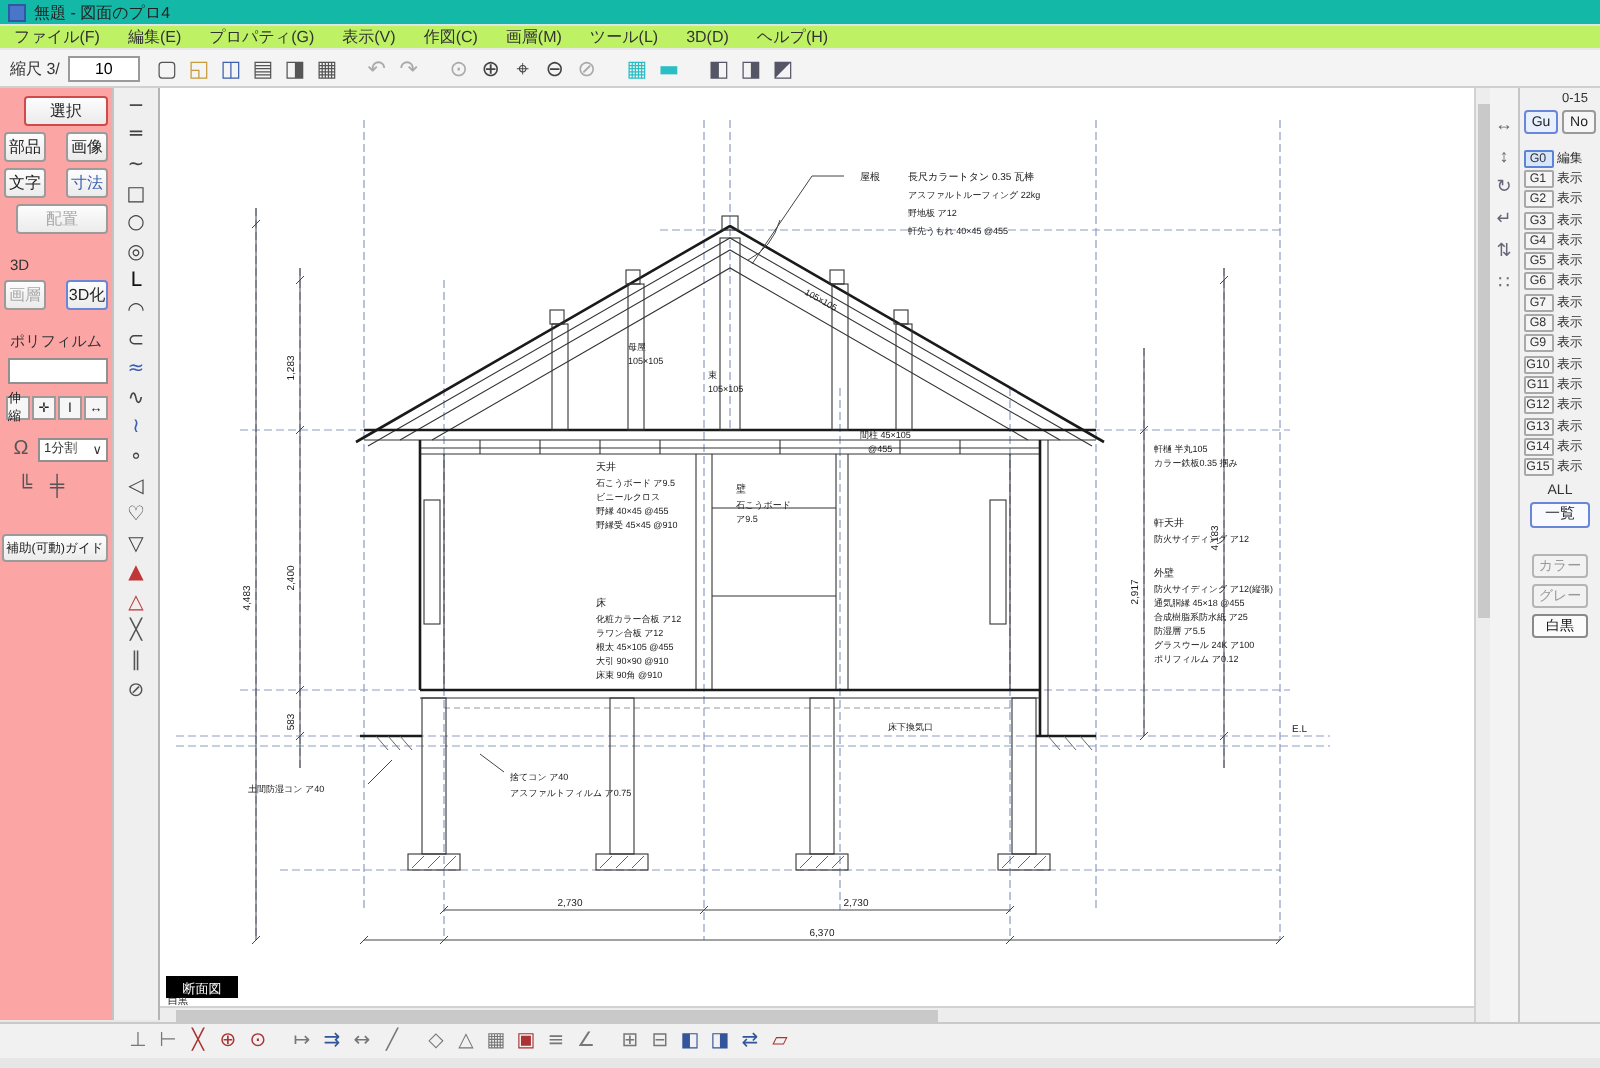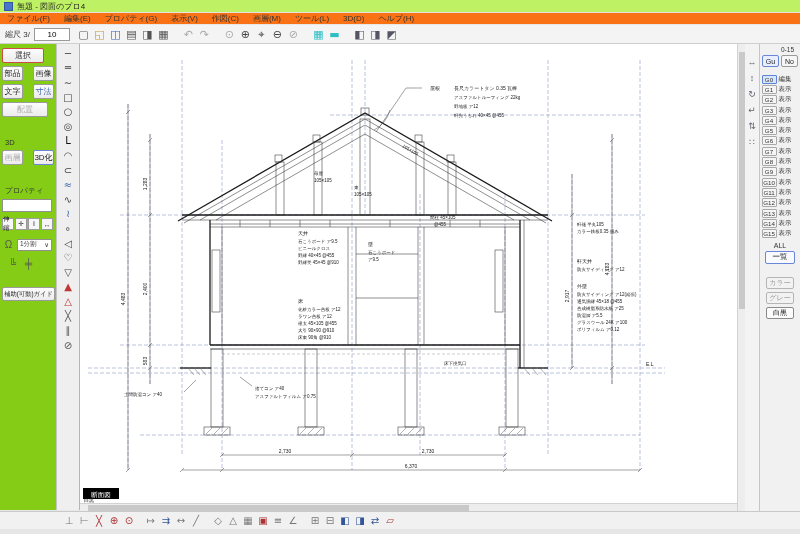--- a/index.html
+++ b/index.html
@@ -2,47 +2,47 @@
 <html><head>
 <meta charset="utf-8">
 <style>
   *{box-sizing:border-box;margin:0;padding:0}
   html,body{width:800px;height:534px}
   body{position:relative;overflow:hidden;background:#e8e8e8;color:#222;
        font-family:"Liberation Sans","DejaVu Sans",sans-serif;font-size:8px}
   .abs{position:absolute}
 
   
-  #titlebar{left:0;top:0;width:800px;height:13px;background:#bef264;border-bottom:1px solid #e3e3e3;
+  #titlebar{left:0;top:0;width:800px;height:13px;background:#14b8a6;border-bottom:1px solid #e3e3e3;
             display:flex;align-items:center;gap:4px;padding-left:4px}
   .win-icon{width:9px;height:9px;background:#4a76c9;border:1px solid #2f57a5;display:inline-block}
-  #menubar{left:0;top:13px;width:800px;height:12px;background:#f97316;border-bottom:1px solid #e8e8e8;
+  #menubar{left:0;top:13px;width:800px;height:12px;background:#bef264;border-bottom:1px solid #e8e8e8;
            display:flex;align-items:stretch}
   .menu-item{padding:0 7px;display:flex;align-items:center;font-size:8px;color:#333}
   #toolbar{left:0;top:25px;width:800px;height:19px;background:#f4f4f4;border-bottom:1px solid #cfcfcf;
            display:flex;align-items:center;padding-left:5px;gap:1px}
   .scale-label{font-size:8px;color:#333}
   .scale-input{width:36px;height:13px;border:1px solid #9a9a9a;background:#fff;font-size:8px;
                text-align:center;margin:0 5px 0 3px;font-family:inherit}
   .ticon{width:15px;height:15px;display:flex;align-items:center;justify-content:center;
          font-size:11px;font-family:"DejaVu Sans",sans-serif;color:#555}
   .ticon:empty{width:8px}
 
   
-  #left-panel{left:0;top:44px;width:57px;height:466px;background:#84cc16;border-right:1px solid #c4c4c4;
-              display:flex;flex-direction:column;align-items:flex-start;gap:3px;padding:4px 2px}
+  #left-panel{left:0;top:44px;width:57px;height:466px;background:#fca5a5;border-right:1px solid #c4c4c4;
+              display:flex;flex-direction:column;align-items:flex-end;gap:3px;padding:4px 2px}
   .lp-btn{border:1px solid #9b9b9b;background:linear-gradient(#fdfdfd,#ebebeb);border-radius:2px;
           font-size:8px;display:flex;align-items:center;justify-content:center;height:15px;color:#222}
   .lp-row{display:flex;gap:10px;width:52px}
   .half{flex:1}
   .select-btn{width:42px;border:1px solid #cf4b4b}
   .full{width:46px}
   .grayed{color:#a8a8a8}
   .blue-btn{border:1px solid #6a86d8}
-  .lp-label{align-self:flex-start;font-size:7.5px;color:#333;padding-left:3px;margin-top:18px}
+  .lp-label{align-self:flex-start;font-size:7.5px;color:#333;padding-left:3px;margin-top:8px}
   .combo{width:50px;height:13px;background:#fff;border:1px solid #909090}
   .mini-row{display:flex;gap:1px;margin-top:3px}
   .mini-btn{width:12px;height:12px;border:1px solid #9b9b9b;background:#f6f6f6;font-size:6.5px;
             display:flex;align-items:center;justify-content:center}
   .snap-row{display:flex;gap:2px;align-items:center;margin-top:5px}
   .snap-icon{width:13px;height:13px;font-size:10px;color:#555;display:flex;align-items:center;justify-content:center}
   .snap-select{width:35px;height:12px;border:1px solid #909090;background:#fff;font-size:6.5px;
                display:flex;align-items:center;justify-content:space-between;padding:0 2px;color:#333}
   .snap2-row{display:flex;gap:3px;align-self:flex-start;padding-left:4px;margin-top:3px}
   .guide-btn{width:53px;height:14px;font-size:6.3px;margin-top:14px}
@@ -168,21 +168,21 @@
   <div class="lp-row">
     <div class="lp-btn half">文字</div>
     <div class="lp-btn half" style="color:#3a5fae">寸法</div>
   </div>
   <div class="lp-btn full grayed">配置</div>
   <div class="lp-label">3D</div>
   <div class="lp-row">
     <div class="lp-btn half grayed">画層</div>
     <div class="lp-btn half blue-btn">3D化</div>
   </div>
-  <div class="lp-label">プロパティ</div>
+  <div class="lp-label">ポリフィルム</div>
   <div class="combo"></div>
   <div class="mini-row">
 
   <span class="mini-btn">伸縮</span>
       <span class="mini-btn">✛</span>
       <span class="mini-btn">Ⅰ</span>
       <span class="mini-btn">↔</span>
     </div>
   <div class="snap-row">
     <span class="snap-icon">Ω</span>

